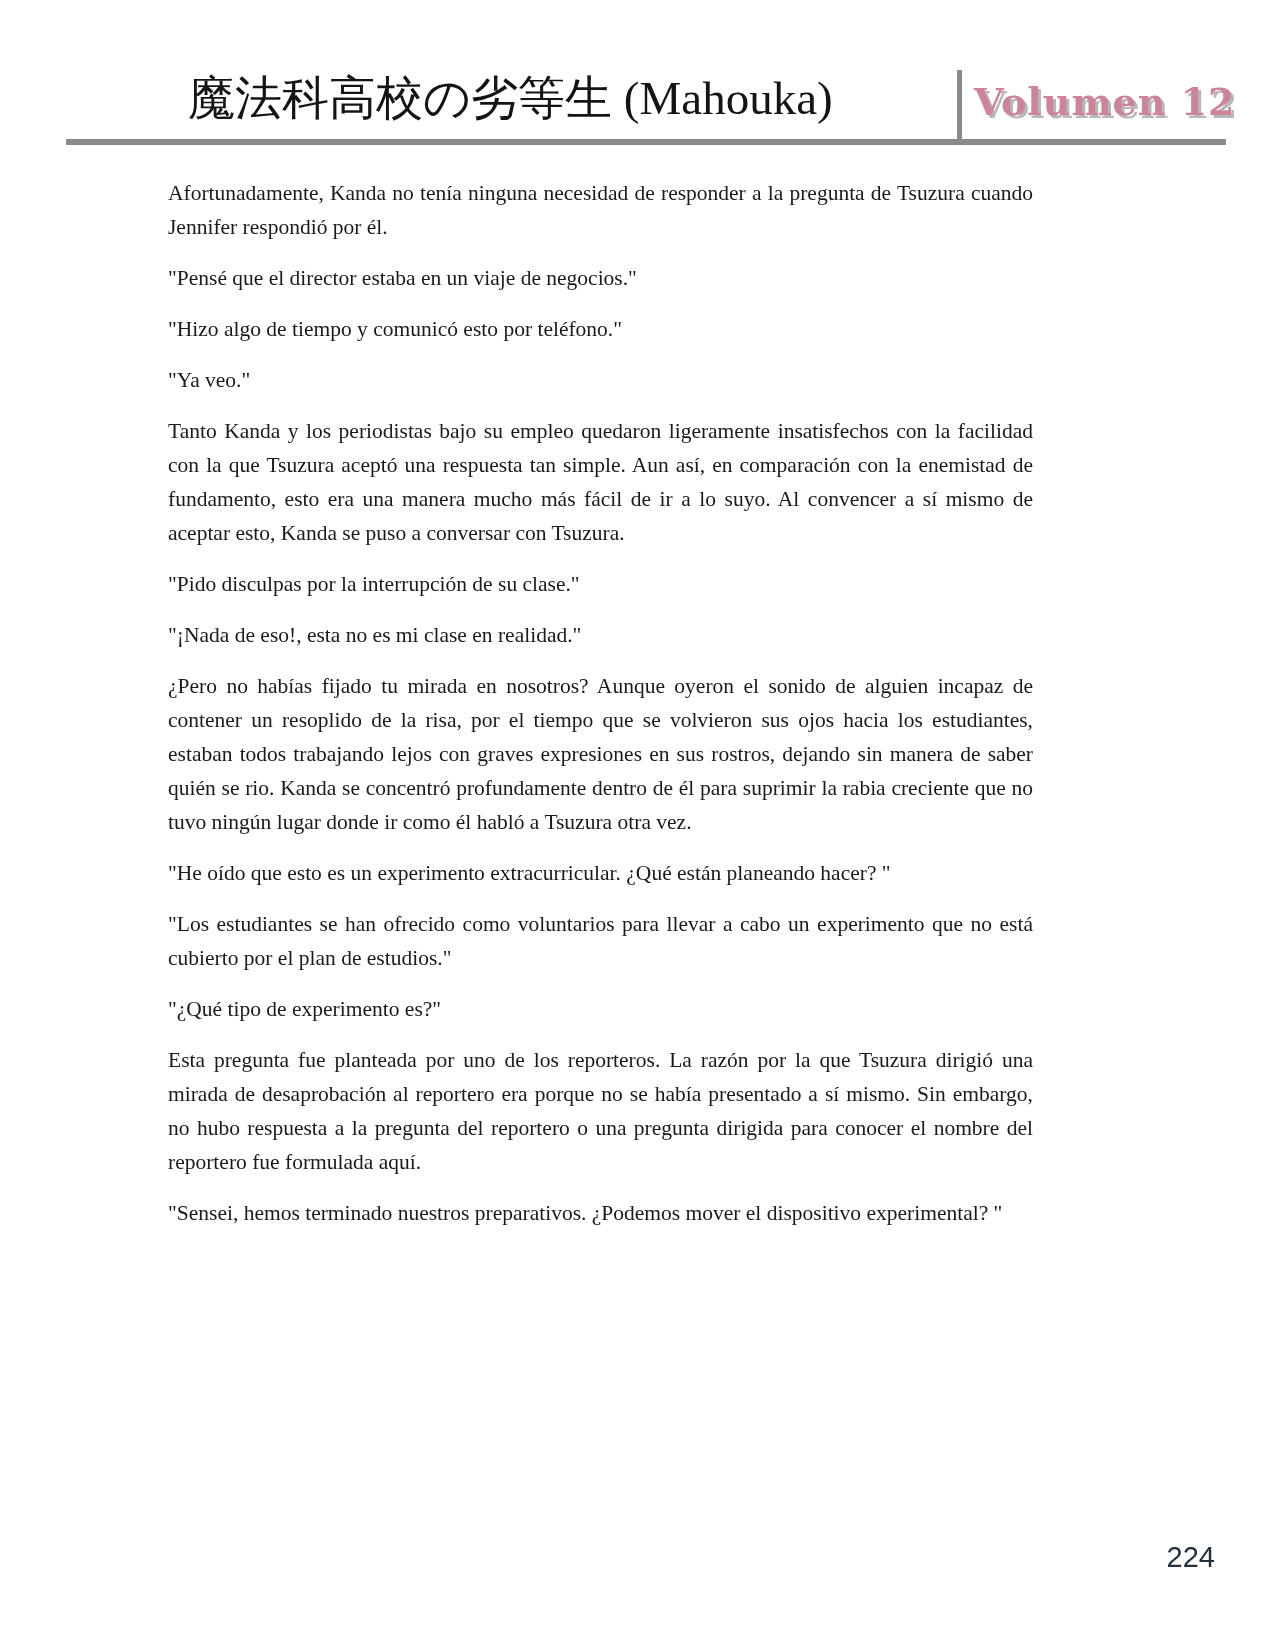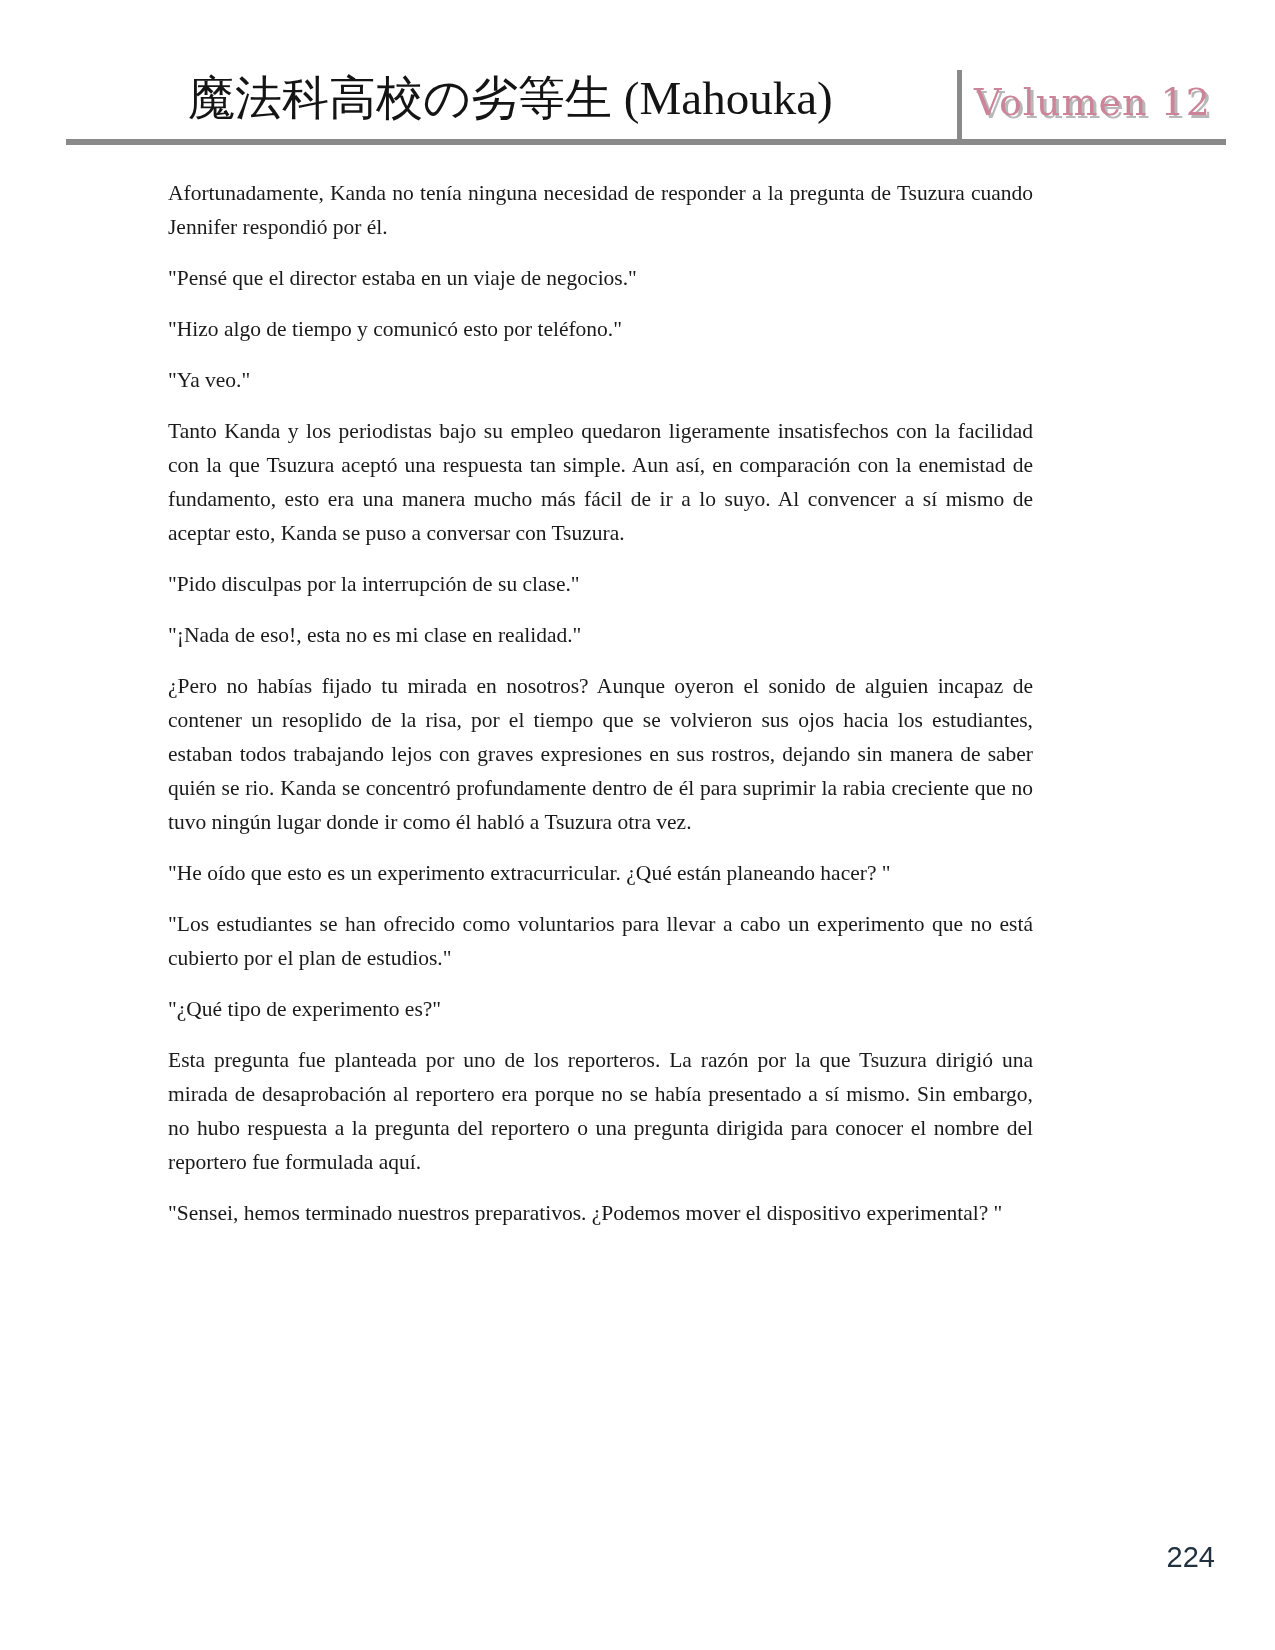--- a/index.html
+++ b/index.html
@@ -39,21 +39,21 @@
     top: 70px;
     width: 5px;
     height: 73px;
     background: var(--rule-color, #8a8a8a);
   }
   .volume {
     position: absolute;
     left: 974px;
     top: 78px;
     font-family: "DejaVu Serif", serif;
-    font-weight: normal;
+    font-weight: bold;
     font-size: 38px;
     line-height: 48px;
     letter-spacing: 1px;
     color: var(--accent-color, #cc8499);
     text-shadow: 3px 3px 0 #b8b8b8;
     white-space: nowrap;
   }
   .hrule {
     position: absolute;
     left: 66px;

